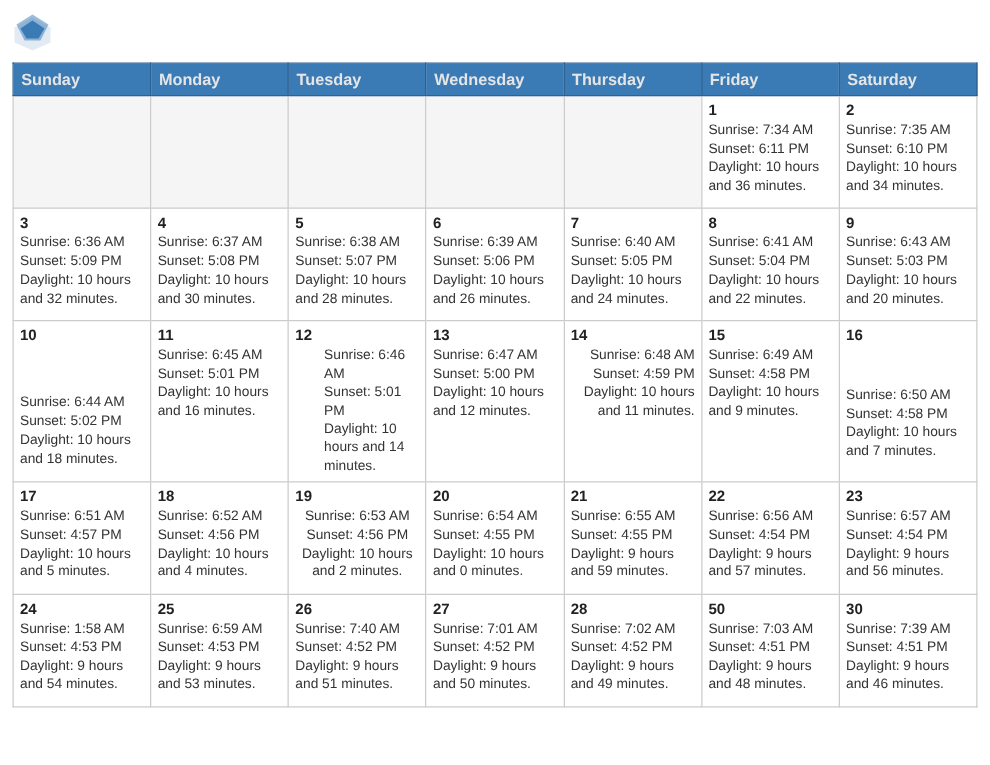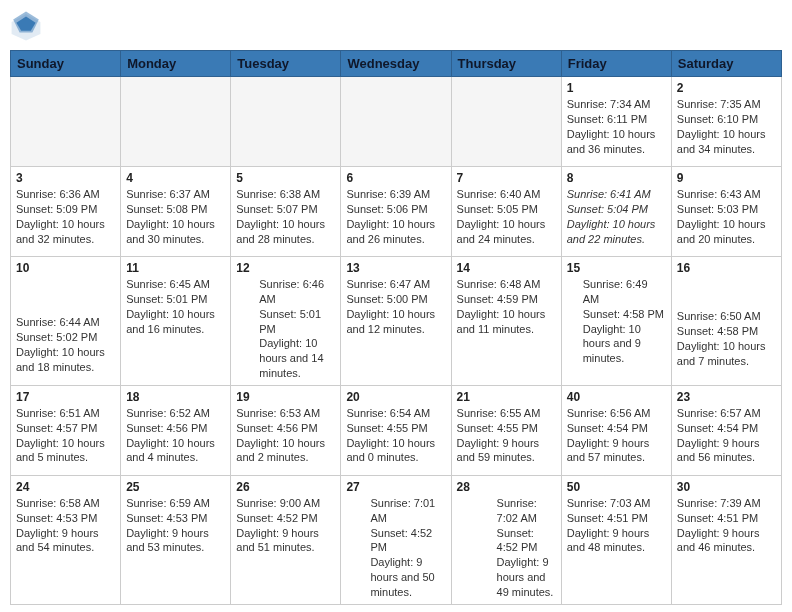--- a/index.html
+++ b/index.html
@@ -52,21 +52,21 @@
       font-size: 14px;
       color: #555;
     }
     .calendar {
       width: 100%;
       border-collapse: collapse;
       table-layout: fixed;
     }
     .calendar th {
       background: #3a7ab5;
-      color: #0f172a;
+      color: #e5e5e5;
       text-align: left;
       padding: 5px 6px;
       font-size: 13px;
       font-weight: bold;
       border: 1px solid #2e6090;
     }
     .calendar td {
       border: 1px solid #ccc;
       vertical-align: top;
       padding: 4px 5px;
@@ -168,21 +168,21 @@
 Daylight: 10 hours and 26 minutes.</div>
         </td>
         <td>
           <div class="cell-day">7</div>
           <div class="cell-info" style="white-space: pre-line;">Sunrise: 6:40 AM
 Sunset: 5:05 PM
 Daylight: 10 hours and 24 minutes.</div>
         </td>
         <td>
           <div class="cell-day">8</div>
-          <div class="cell-info" style="white-space: pre-line; font-style: italic;">Sunrise: 6:41 AM
+          <div class="cell-info" style="white-space: pre-line;">Sunrise: 6:41 AM
 Sunset: 5:04 PM
 Daylight: 10 hours and 22 minutes.</div>
         </td>
         <td>
           <div class="cell-day">9</div>
           <div class="cell-info" style="white-space: pre-line;">Sunrise: 6:43 AM
 Sunset: 5:03 PM
 Daylight: 10 hours and 20 minutes.</div>
         </td>
       </tr>
@@ -206,27 +206,27 @@
 Daylight: 10 hours and 14 minutes.</div>
         </td>
         <td>
           <div class="cell-day">13</div>
           <div class="cell-info" style="white-space: pre-line;">Sunrise: 6:47 AM
 Sunset: 5:00 PM
 Daylight: 10 hours and 12 minutes.</div>
         </td>
         <td>
           <div class="cell-day">14</div>
-          <div class="cell-info" style="white-space: pre-line;">Sunrise: 6:48 AM
+          <div class="cell-info" style="white-space: pre-line; text-align: right;">Sunrise: 6:48 AM
 Sunset: 4:59 PM
 Daylight: 10 hours and 11 minutes.</div>
         </td>
         <td>
           <div class="cell-day">15</div>
-          <div class="cell-info" style="white-space: pre-line; margin-left: 16px;">Sunrise: 6:49 AM
+          <div class="cell-info" style="white-space: pre-line;">Sunrise: 6:49 AM
 Sunset: 4:58 PM
 Daylight: 10 hours and 9 minutes.</div>
         </td>
         <td>
           <div class="cell-day">16</div>
           <div class="cell-info" style="white-space: pre-line; margin-top: 34px;">Sunrise: 6:50 AM
 Sunset: 4:58 PM
 Daylight: 10 hours and 7 minutes.</div>
         </td>
       </tr>
@@ -238,77 +238,77 @@
 Daylight: 10 hours and 5 minutes.</div>
         </td>
         <td>
           <div class="cell-day">18</div>
           <div class="cell-info" style="white-space: pre-line;">Sunrise: 6:52 AM
 Sunset: 4:56 PM
 Daylight: 10 hours and 4 minutes.</div>
         </td>
         <td>
           <div class="cell-day">19</div>
-          <div class="cell-info" style="white-space: pre-line;">Sunrise: 6:53 AM
+          <div class="cell-info" style="white-space: pre-line; text-align: center;">Sunrise: 6:53 AM
 Sunset: 4:56 PM
 Daylight: 10 hours and 2 minutes.</div>
         </td>
         <td>
           <div class="cell-day">20</div>
           <div class="cell-info" style="white-space: pre-line;">Sunrise: 6:54 AM
 Sunset: 4:55 PM
 Daylight: 10 hours and 0 minutes.</div>
         </td>
         <td>
           <div class="cell-day">21</div>
           <div class="cell-info" style="white-space: pre-line;">Sunrise: 6:55 AM
 Sunset: 4:55 PM
 Daylight: 9 hours and 59 minutes.</div>
         </td>
         <td>
-          <div class="cell-day">40</div>
+          <div class="cell-day">22</div>
           <div class="cell-info" style="white-space: pre-line;">Sunrise: 6:56 AM
 Sunset: 4:54 PM
 Daylight: 9 hours and 57 minutes.</div>
         </td>
         <td>
           <div class="cell-day">23</div>
           <div class="cell-info" style="white-space: pre-line;">Sunrise: 6:57 AM
 Sunset: 4:54 PM
 Daylight: 9 hours and 56 minutes.</div>
         </td>
       </tr>
       <tr>
         <td>
           <div class="cell-day">24</div>
-          <div class="cell-info" style="white-space: pre-line;">Sunrise: 6:58 AM
+          <div class="cell-info" style="white-space: pre-line;">Sunrise: 1:58 AM
 Sunset: 4:53 PM
 Daylight: 9 hours and 54 minutes.</div>
         </td>
         <td>
           <div class="cell-day">25</div>
           <div class="cell-info" style="white-space: pre-line;">Sunrise: 6:59 AM
 Sunset: 4:53 PM
 Daylight: 9 hours and 53 minutes.</div>
         </td>
         <td>
           <div class="cell-day">26</div>
-          <div class="cell-info" style="white-space: pre-line;">Sunrise: 9:00 AM
+          <div class="cell-info" style="white-space: pre-line;">Sunrise: 7:40 AM
 Sunset: 4:52 PM
 Daylight: 9 hours and 51 minutes.</div>
         </td>
         <td>
           <div class="cell-day">27</div>
-          <div class="cell-info" style="white-space: pre-line; margin-left: 24px;">Sunrise: 7:01 AM
+          <div class="cell-info" style="white-space: pre-line;">Sunrise: 7:01 AM
 Sunset: 4:52 PM
 Daylight: 9 hours and 50 minutes.</div>
         </td>
         <td>
           <div class="cell-day">28</div>
-          <div class="cell-info" style="white-space: pre-line; margin-left: 40px;">Sunrise: 7:02 AM
+          <div class="cell-info" style="white-space: pre-line;">Sunrise: 7:02 AM
 Sunset: 4:52 PM
 Daylight: 9 hours and 49 minutes.</div>
         </td>
         <td>
           <div class="cell-day">50</div>
           <div class="cell-info" style="white-space: pre-line;">Sunrise: 7:03 AM
 Sunset: 4:51 PM
 Daylight: 9 hours and 48 minutes.</div>
         </td>
         <td>

